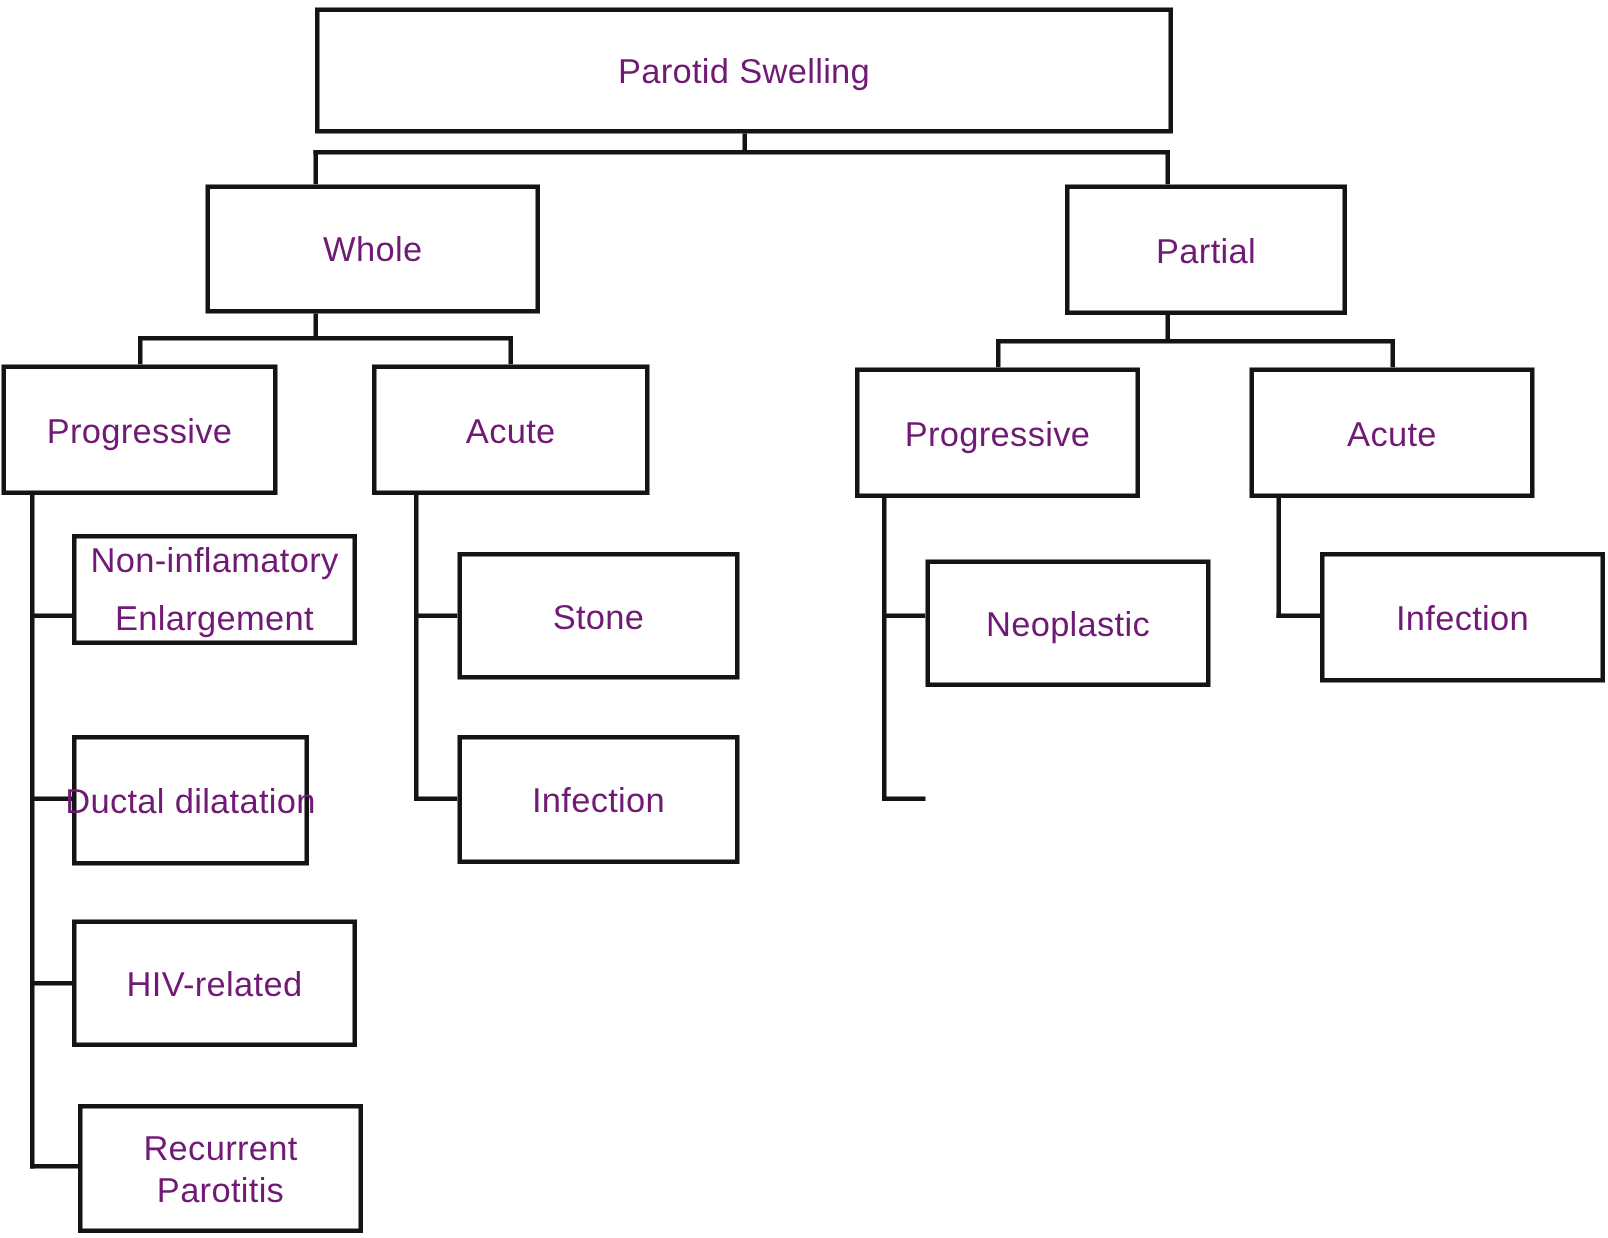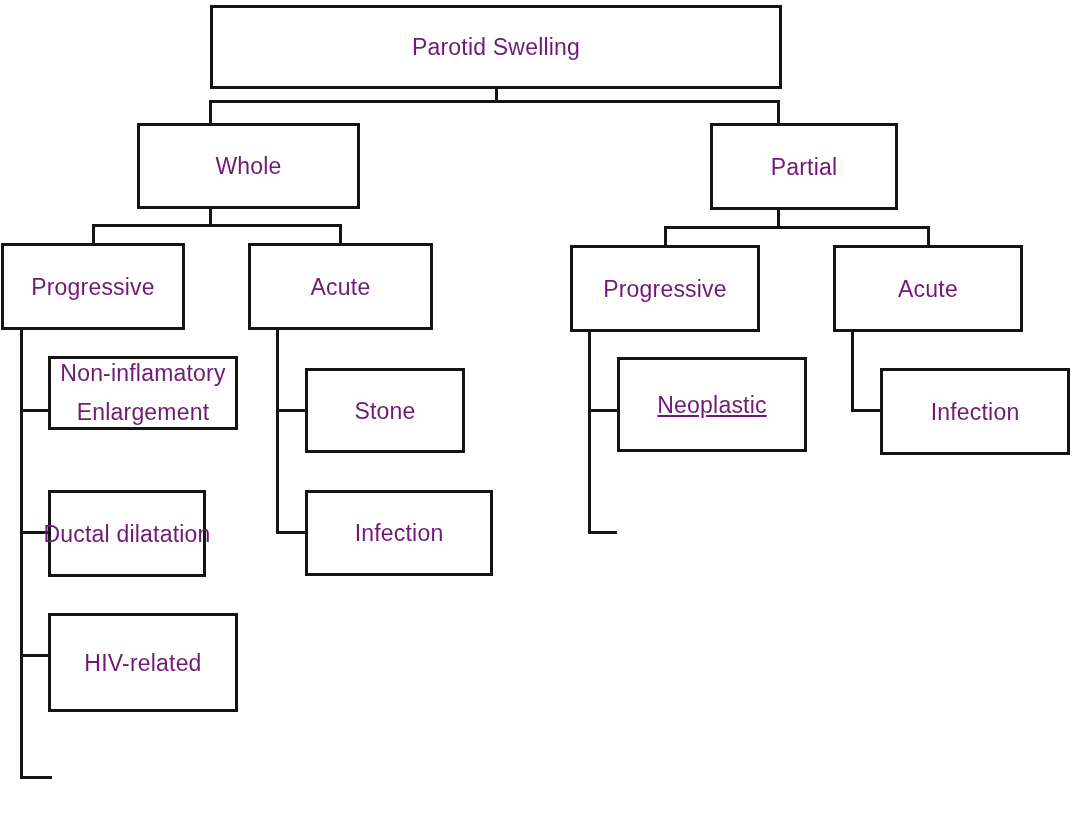--- a/index.html
+++ b/index.html
@@ -91,28 +91,32 @@
     <div class="node" style="left: 833px; top: 245px; width: 190px; height: 87px;">
       <div class="line">Acute</div>
     </div>
     <div class="node spread" style="left: 48px; top: 356px; width: 190px; height: 74px;">
       <div class="line">Non-inflamatory</div>
       <div class="line">Enlargement</div>
     </div>
     <div class="node" style="left: 48px; top: 490px; width: 158px; height: 87px;">
       <div class="line">Ductal dilatation</div>
     </div>
-    <div class="node" style="left: 48px; top: 613px; width: 190px; height: 99px;">
+    <div class="node" style="left: 48px; top: 613px; width: 190px; height: 85px;">
       <div class="line">HIV-related</div>
     </div>
-    <div class="node" style="left: 305px; top: 368px; width: 160px; height: 85px;">
+    <div class="node" style="left: 52px; top: 736px; width: 190px; height: 86px;">
+      <div class="line">Recurrent</div>
+      <div class="line">Parotitis</div>
+    </div>
+    <div class="node" style="left: 305px; top: 368px; width: 188px; height: 85px;">
       <div class="line">Stone</div>
     </div>
     <div class="node" style="left: 305px; top: 490px; width: 188px; height: 86px;">
       <div class="line">Infection</div>
     </div>
-    <div class="node" style="left: 617px; top: 357px; width: 190px; height: 95px; text-decoration: underline;">
+    <div class="node" style="left: 617px; top: 373px; width: 190px; height: 85px;">
       <div class="line">Neoplastic</div>
     </div>
     <div class="node" style="left: 880px; top: 368px; width: 190px; height: 87px;">
       <div class="line">Infection</div>
     </div>
   </div>
 
 </body></html>

